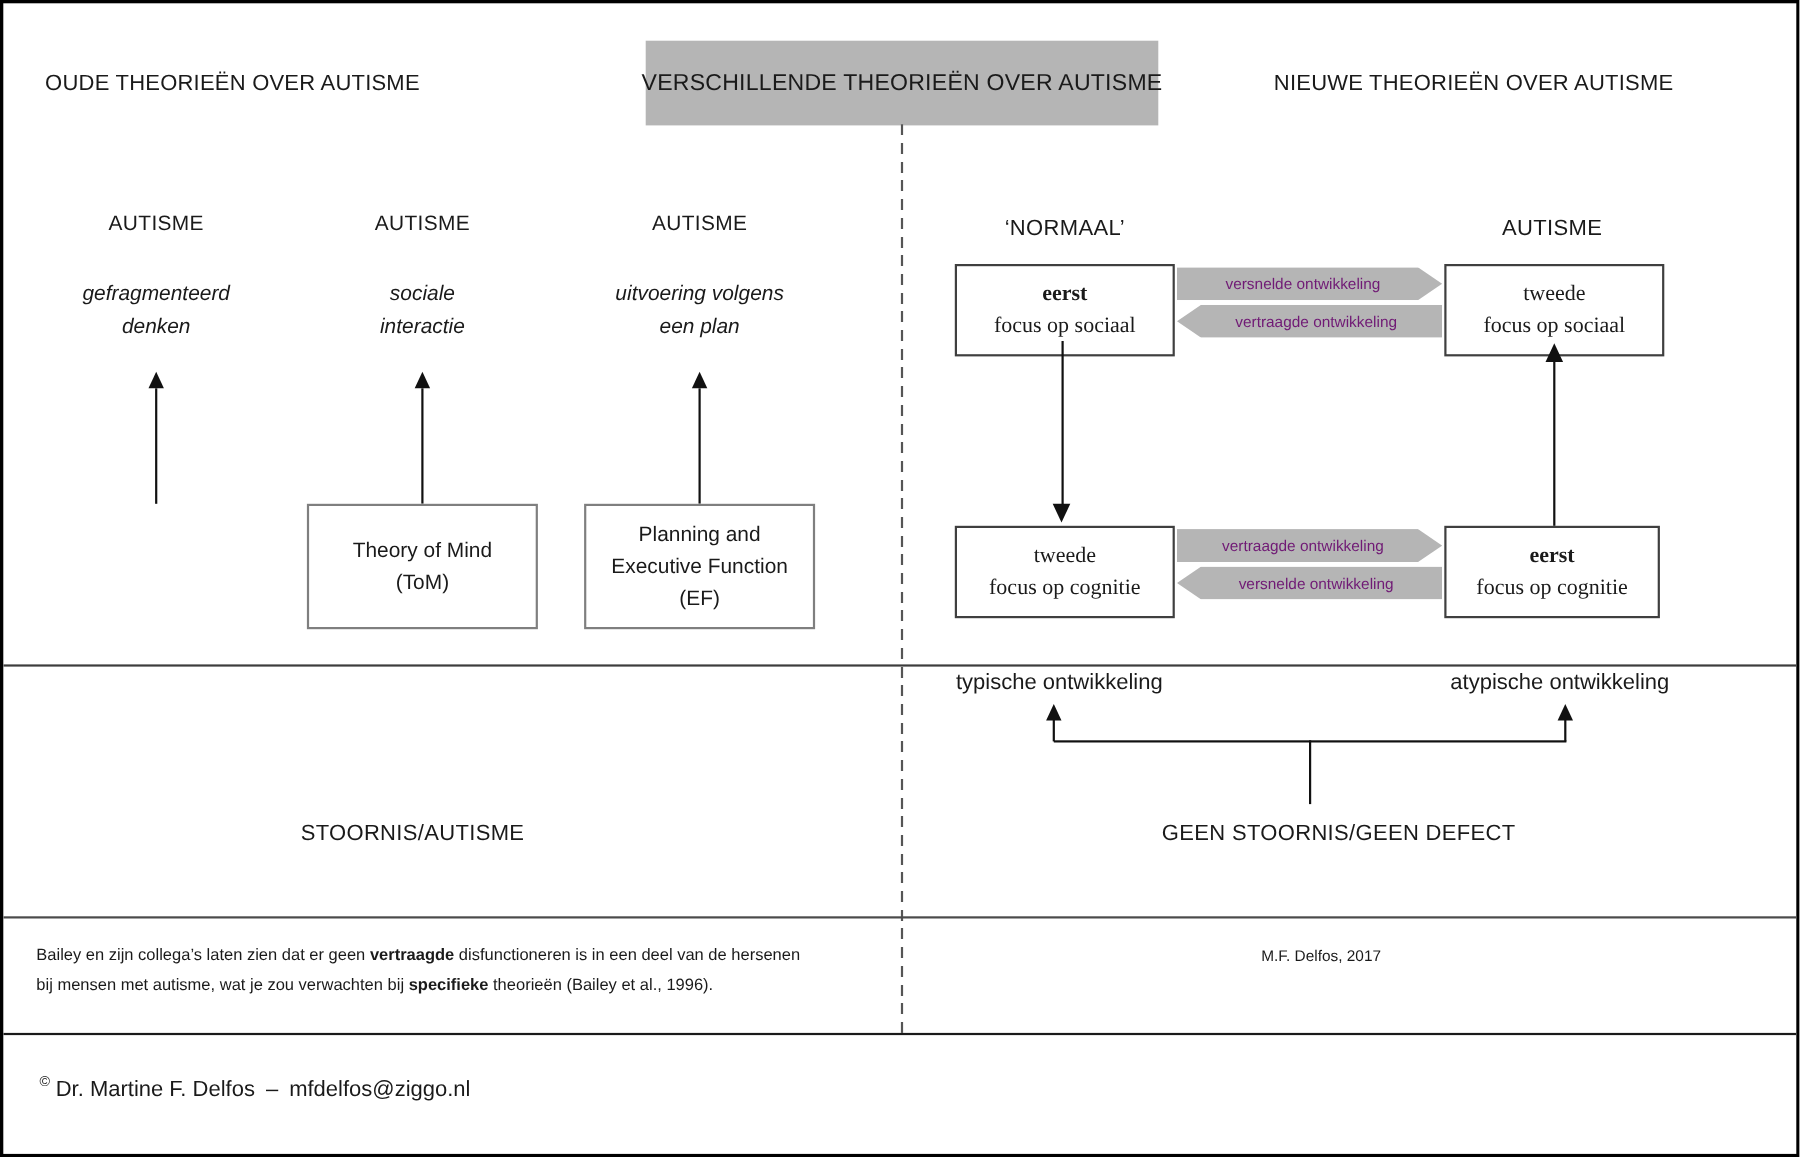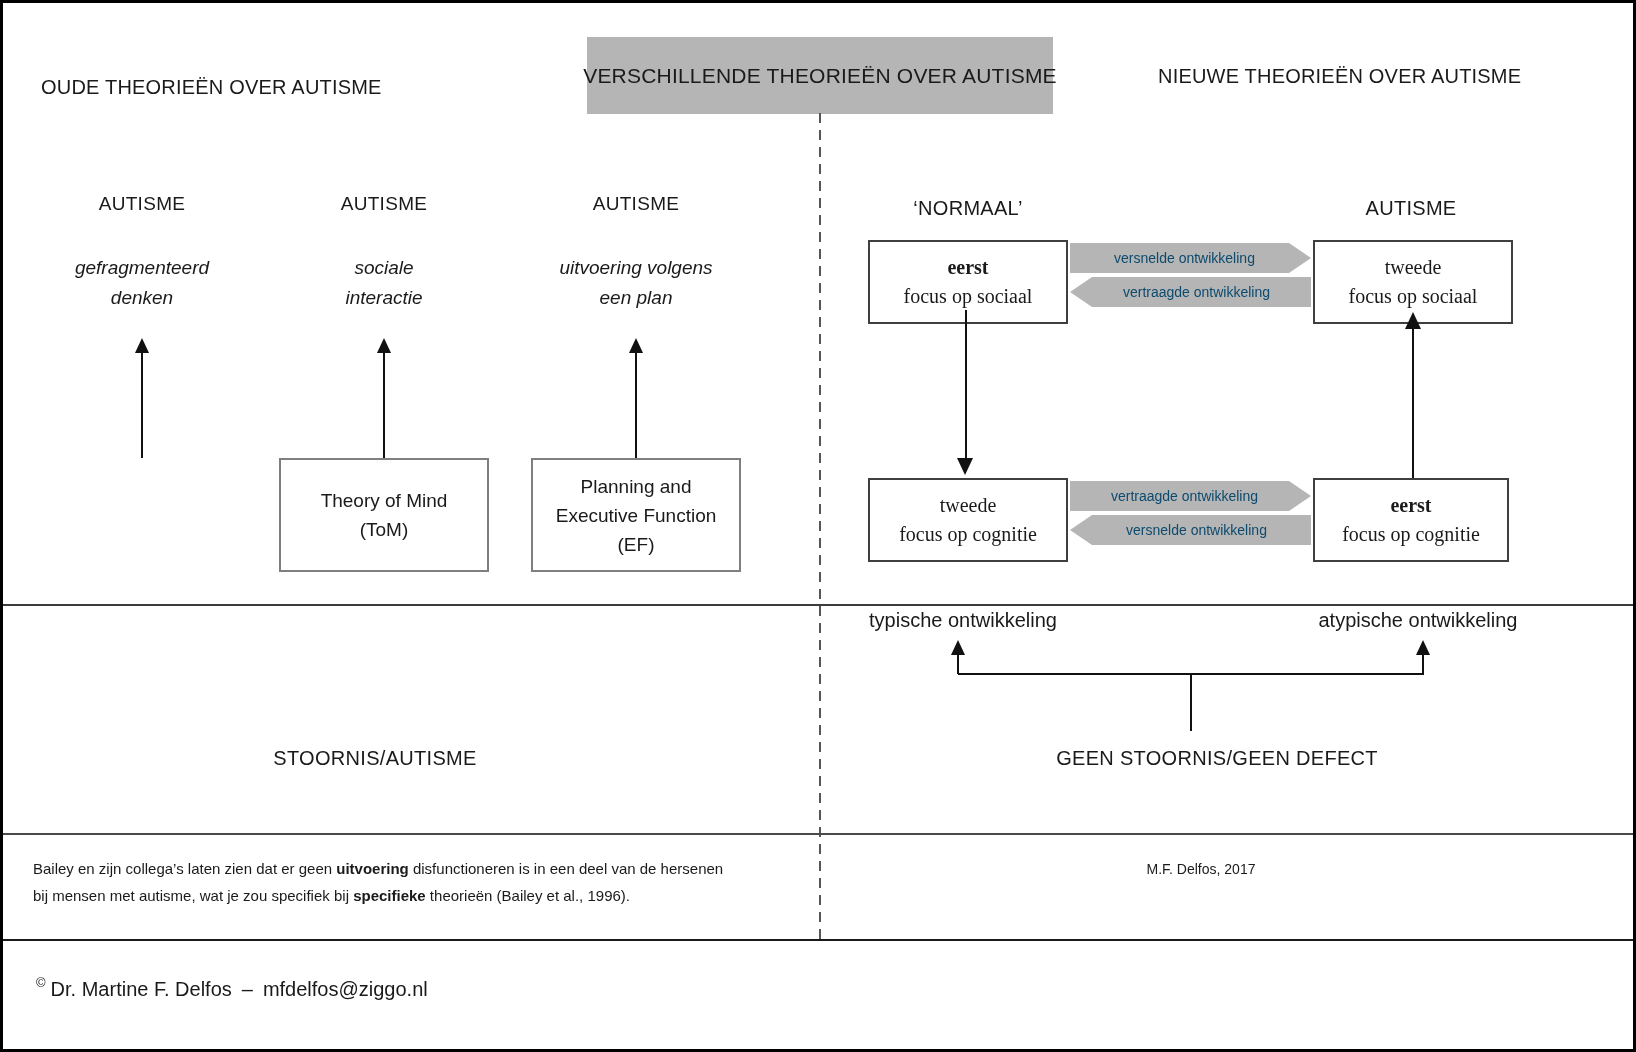--- a/index.html
+++ b/index.html
@@ -3,21 +3,21 @@
 <meta charset="utf-8">
 <style>
   html,body{margin:0;padding:0;background:#ffffff;}
   .canvas{
     position:relative;width:1636px;height:1052px;background:#fff;
     border:3px solid #000;box-sizing:border-box;overflow:hidden;
     font-family:"Liberation Sans",sans-serif;color:#1a1a1a;
   }
   
   .top-header{position:absolute;top:62px;font-size:20px;white-space:nowrap;letter-spacing:.2px;}
-  .hdr-old{left:38px;margin-top:11px;}
+  .hdr-old{left:38px;}
   .hdr-new{left:1155px;}
   .center-box{
     position:absolute;left:584px;top:34px;width:466px;height:77px;
     background:#b5b5b5;display:flex;align-items:center;justify-content:center;
     font-size:21px;letter-spacing:.2px;white-space:nowrap;
   }
   
   .hline{position:absolute;left:0;width:100%;height:2px;background:#3c3c3c;}
   .hline-1{top:601px;}
   .hline-2{top:830px;background:#4a4a4a;}
@@ -53,21 +53,21 @@
     display:flex;flex-direction:column;align-items:center;justify-content:center;
     font-size:20px;line-height:29px;text-align:center;font-family:Liberation Serif, serif;
   }
   .rbox-tl{left:865px;top:237px;}
   .rbox-tr{left:1310px;top:237px;}
   .rbox-bl{left:865px;top:475px;}
   .rbox-br{left:1310px;top:475px;width:196px;}
   .bold{font-weight:bold;}
   .flow{
     position:absolute;left:1067px;width:241px;height:30px;background:#b5b5b5;
-    display:flex;align-items:center;justify-content:center;font-size:14px;color:#0c4a6e;white-space:nowrap;
+    display:flex;align-items:center;justify-content:center;font-size:14px;color:#701a75;white-space:nowrap;
   }
   .flow-right{clip-path:polygon(0 0,calc(100% - 22px) 0,100% 50%,calc(100% - 22px) 100%,0 100%);padding-right:12px;box-sizing:border-box;}
   .flow-left{clip-path:polygon(22px 0,100% 0,100% 100%,22px 100%,0 50%);padding-left:12px;box-sizing:border-box;}
   .flow-a{top:240px;}
   .flow-b{top:274px;}
   .flow-c{top:478px;}
   .flow-d{top:512px;}
   .vstem{position:absolute;width:2px;background:#111;}
   .vhead-down{position:absolute;width:0;height:0;border-left:8px solid transparent;border-right:8px solid transparent;border-top:17px solid #111;}
   .vhead-up{position:absolute;width:0;height:0;border-left:8px solid transparent;border-right:8px solid transparent;border-bottom:17px solid #111;}
@@ -194,22 +194,22 @@
   <div class="vstem bkt-stem-l"></div>
   <div class="bkt-head-l"></div>
   <div class="vstem bkt-stem-r"></div>
   <div class="bkt-head-r"></div>
   <div class="vstem bkt-stem-c"></div>
 
   <div class="verdict verdict-left">STOORNIS/AUTISME</div>
   <div class="verdict verdict-right">GEEN STOORNIS/GEEN DEFECT</div>
 
   <div class="footnote">
-    <div><span>Bailey en zijn collega’s laten zien dat er geen </span><b>uitvoering</b><span> disfunctioneren is in een deel van de hersenen</span></div>
-    <div><span>bij mensen met autisme, wat je zou specifiek bij </span><b>specifieke</b><span> theorieën (Bailey et al., 1996).</span></div>
+    <div><span>Bailey en zijn collega’s laten zien dat er geen </span><b>vertraagde</b><span> disfunctioneren is in een deel van de hersenen</span></div>
+    <div><span>bij mensen met autisme, wat je zou verwachten bij </span><b>specifieke</b><span> theorieën (Bailey et al., 1996).</span></div>
   </div>
   <div class="credit">M.F. Delfos, 2017</div>
 
   <div class="footer">
     <span class="cp">©</span><span>Dr. Martine F. Delfos</span><span class="sep">–</span><span>mfdelfos@ziggo.nl</span>
   </div>
 
 </div>
 
 </body></html>

